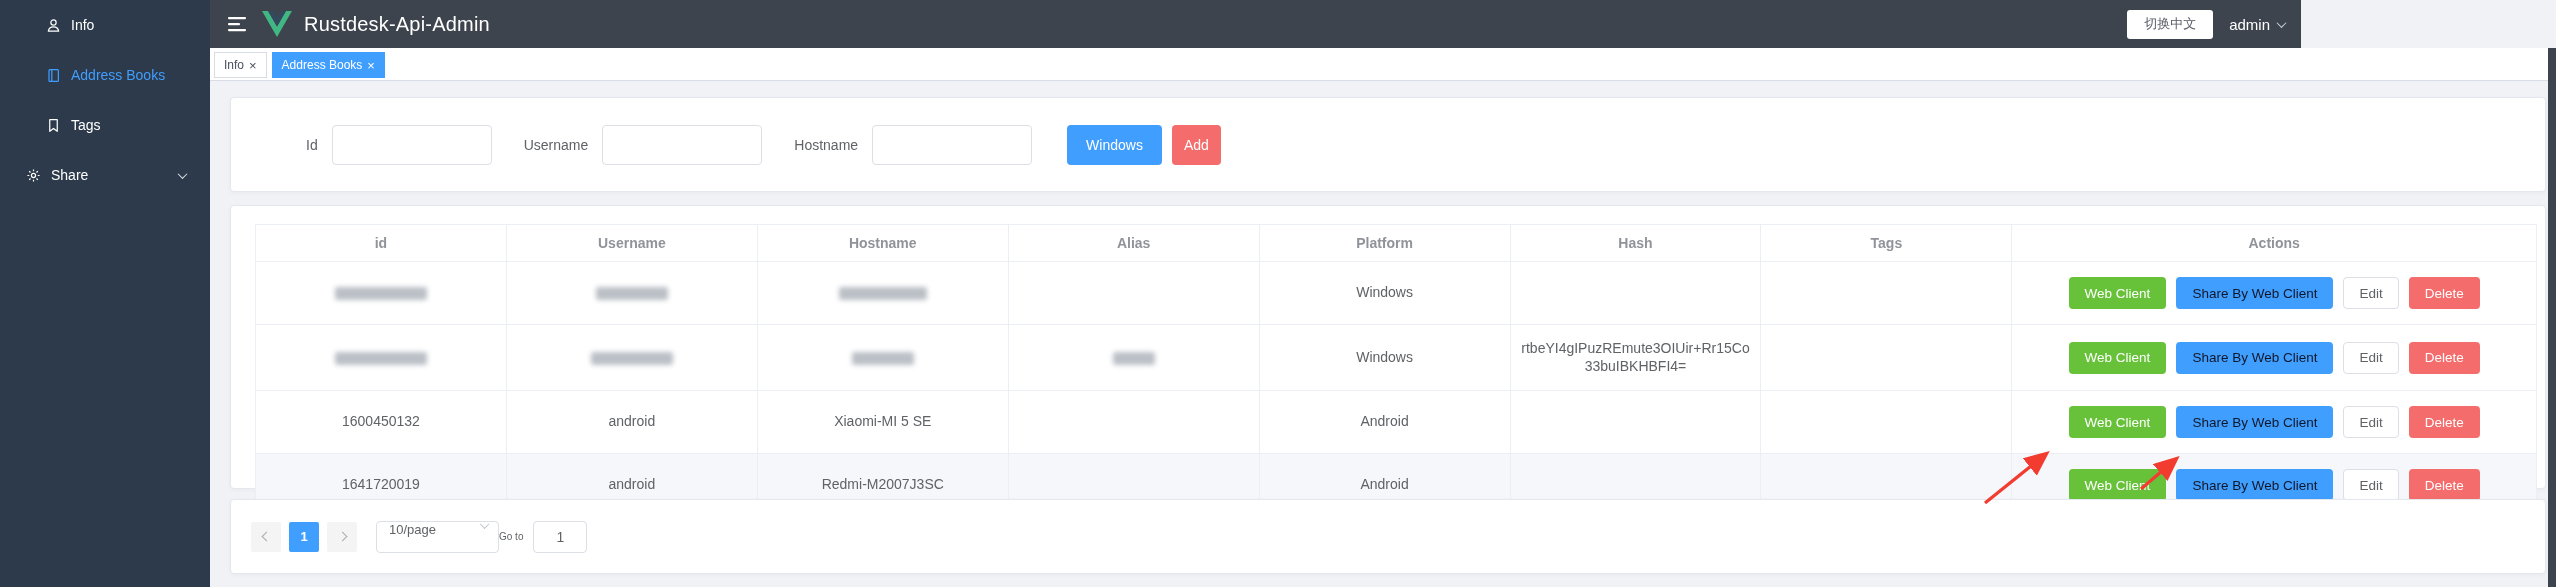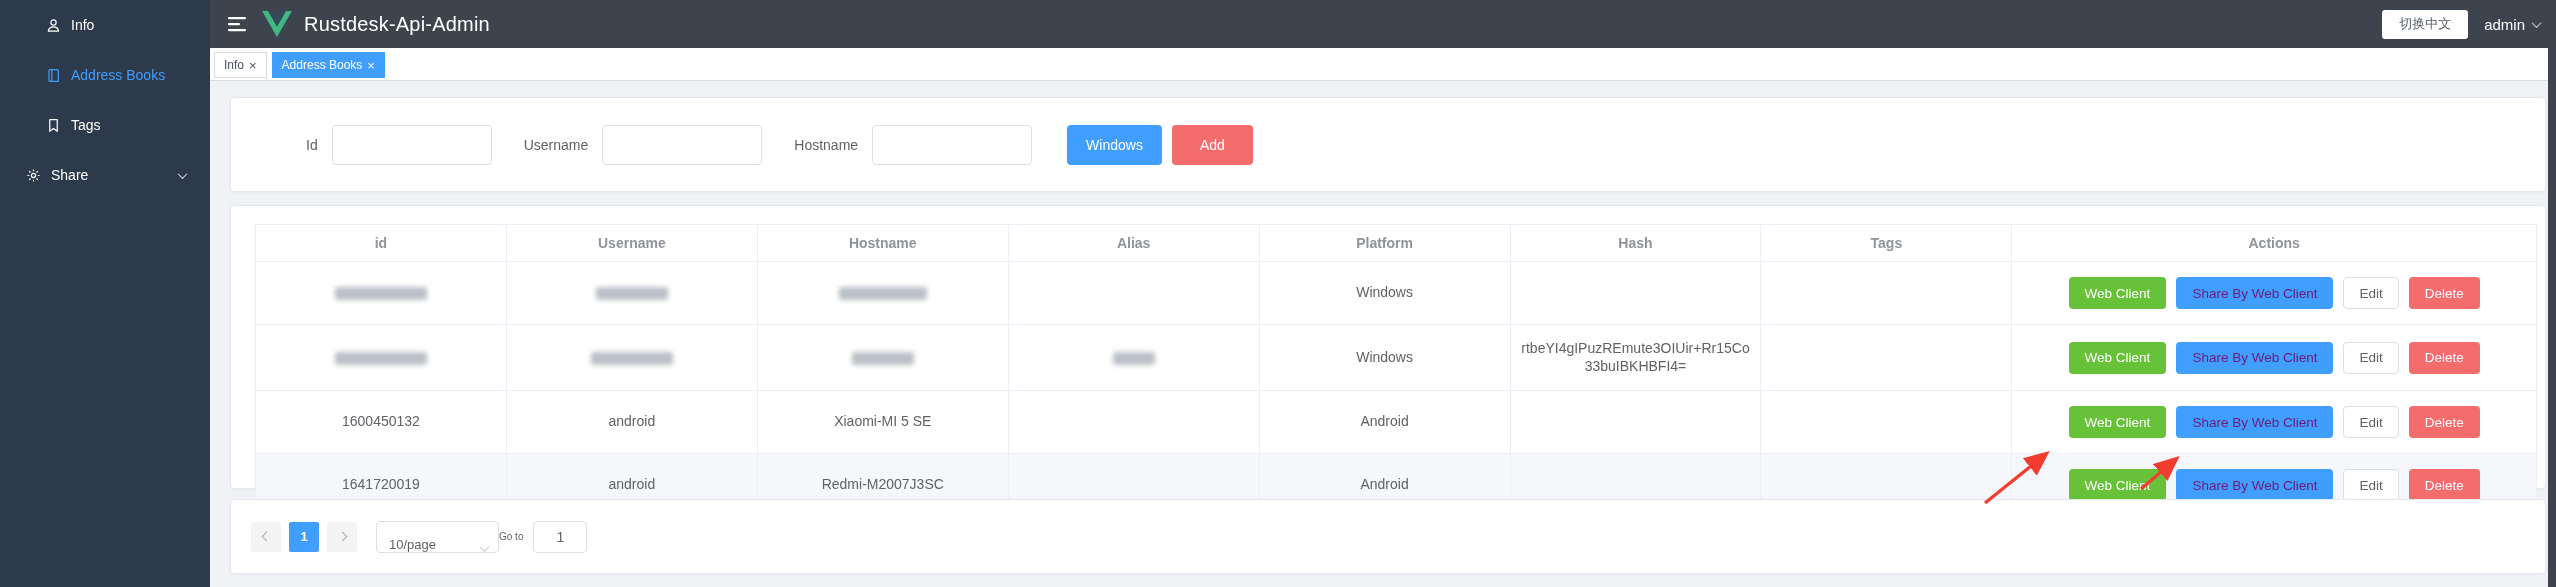--- a/index.html
+++ b/index.html
@@ -9,21 +9,21 @@
   
   .sidebar { position:absolute; left:0; top:0; width:210px; height:587px; background:#2d3a4b; z-index:10; }
   .side-item { height:50px; display:flex; align-items:center; color:#ffffff; font-size:14px; cursor:pointer; }
   .side-item.group { padding:0 22px 0 25px; }
   .side-item.child { padding:0 22px 0 45px; }
   .side-item .icon { width:16px; height:16px; margin-right:10px; display:inline-flex; align-items:center; justify-content:center; flex:none; }
   .side-item .icon.chevr { margin-left:auto; margin-right:0; width:12px; opacity:.85; }
   .side-item.active { color:#409eff; }
 
   
-  .topbar { position:absolute; left:210px; top:0; width:2346px; height:48px; background:#3d444d; display:flex; align-items:center; padding:0 16px 0 18px; z-index:9; }
+  .topbar { position:absolute; left:210px; top:0; width:2091px; height:48px; background:#3d444d; display:flex; align-items:center; padding:0 16px 0 18px; z-index:9; }
   .hamburger { display:inline-flex; color:#fff; cursor:pointer; margin-right:14px; }
   .logo { display:inline-flex; margin-right:12px; }
   .app-title { color:#ffffff; font-size:20px; letter-spacing:.2px; }
   .topbar .spacer { flex:1; }
   .lang-btn { height:29px; padding:0 17px; background:#ffffff; border:none; border-radius:3px; font-size:13px; color:#555a63; cursor:pointer; font-family:Liberation Serif, serif; margin-right:16px; }
   .user-wrap { display:inline-flex; align-items:center; gap:8px; color:#ffffff; font-size:15px; cursor:pointer; }
   .user-wrap .chev { color:#cfd3dc; }
 
   
   .right-strip { position:absolute; left:2548px; top:48px; width:8px; height:539px; background:#3d444d; z-index:8; }
@@ -40,43 +40,43 @@
 
   
   .filter-card { top:16px; height:95px; display:flex; align-items:center; padding-left:75px; }
   .filter-fields { display:flex; align-items:center; }
   .filter-field { display:flex; align-items:center; }
   .filter-field + .filter-field { margin-left:32px; }
   .filter-field label { font-size:14px; color:#606266; margin-right:14px; }
   .filter-field input { width:160px; height:40px; border:1px solid #dcdfe6; border-radius:4px; padding:0 12px; font-size:14px; color:#606266; font-family:inherit; }
   .btn { border:none; border-radius:4px; color:#fff; font-size:14px; cursor:pointer; font-family:inherit; }
   .btn.primary { margin-left:35px; height:40px; padding:0 19px; background:#409eff; }
-  .btn.danger  { margin-left:10px; height:40px; padding:0 28px; background:#f56c6c; }
+  .btn.danger  { margin-left:10px; height:40px; padding:0 12px; background:#f56c6c; }
 
   
   .table-card { top:124px; height:284px; padding:18px 10px 0 24px; }
   table { width:2282px; border-collapse:collapse; table-layout:fixed; }
   th { height:37px; font-size:14px; color:#909399; font-weight:bold; text-align:center; border:1px solid #ebeef5; background:#fff; }
   td { font-size:14px; color:#606266; text-align:center; padding:15px 10px; line-height:1.25; border:1px solid #ebeef5; word-break:break-all; background:#fff; }
   tr.highlight td { background:#f5f7fa; }
   .redact { display:inline-block; height:13px; background:#aab0b8; border-radius:2px; filter:blur(2.5px); opacity:.8; vertical-align:middle; }
   .actions-cell { white-space:nowrap; }
   .row-btn { height:32px; padding:0 15px; border-radius:4px; font-size:13.5px; border:1px solid transparent; cursor:pointer; font-family:inherit; }
   .row-btn + .row-btn { margin-left:10px; }
   .row-btn.success { background:#67c23a; color:#fff; }
-  .row-btn.primary { background:#409eff; color:#701a75; }
+  .row-btn.primary { background:#409eff; color:#0f172a; }
   .row-btn.default { background:#fff; color:#606266; border-color:#dcdfe6; }
   .row-btn.danger  { background:#f56c6c; color:#fff; }
 
   
   .pager-card { top:418px; height:75px; display:flex; align-items:center; padding-left:20px; }
   .pg-btn { width:30px; height:30px; border:none; border-radius:2px; background:#f4f4f5; color:#a8abb2; display:inline-flex; align-items:center; justify-content:center; cursor:pointer; font-family:inherit; }
   .pg-btn + .pg-btn { margin-left:8px; }
   .pg-btn.active { background:#409eff; color:#fff; font-size:13px; font-weight:bold; }
-  .pg-select { margin-left:19px; width:123px; height:32px; border:1px solid #dcdfe6; border-radius:4px; display:inline-flex; align-items:flex-end; justify-content:space-between; padding:0 10px 0 12px; font-size:13px; color:#606266; cursor:pointer; background:#fff; }
+  .pg-select { margin-left:19px; width:123px; height:32px; border:1px solid #dcdfe6; border-radius:4px; display:inline-flex; align-items:flex-start; justify-content:space-between; padding:0 10px 0 12px; font-size:13px; color:#606266; cursor:pointer; background:#fff; }
   .goto-label { font-size:10px; color:#606266; }
   .goto-input { margin-left:10px; width:54px; height:32px; border:1px solid #dcdfe6; border-radius:4px; text-align:center; font-size:14px; color:#606266; font-family:inherit; }
 
   
   .chev { display:inline-block; width:7px; height:7px; border-right:1.6px solid currentColor; border-bottom:1.6px solid currentColor; }
   .chev.down  { transform:rotate(45deg) translate(-1px,-1px); }
   .chev.up    { transform:rotate(-135deg) translate(-1px,-1px); }
   .chev.left  { transform:rotate(135deg); }
   .chev.right { transform:rotate(-45deg); }
   .gray { color:#c0c4cc; }

